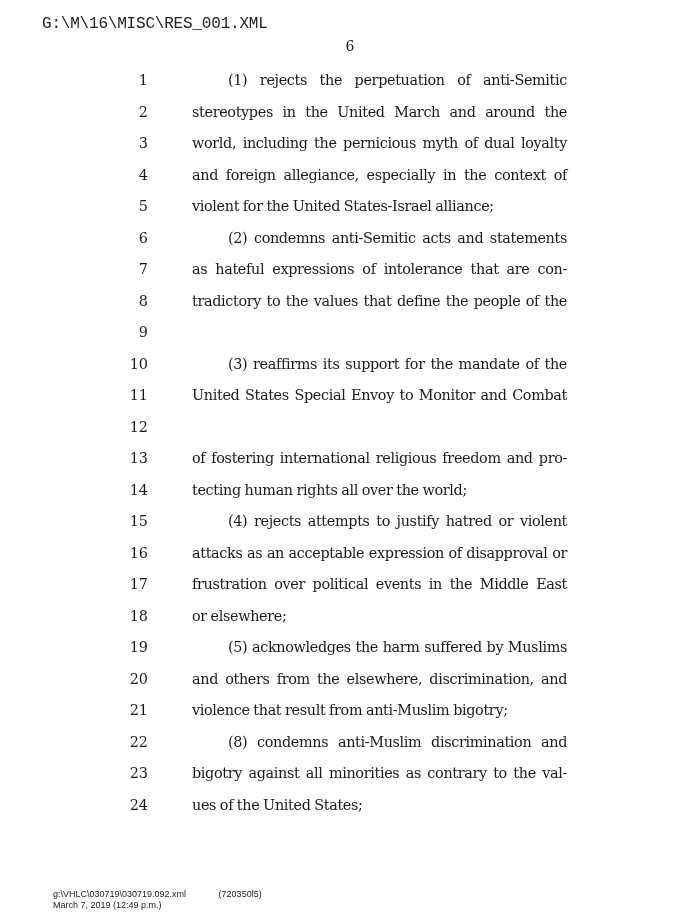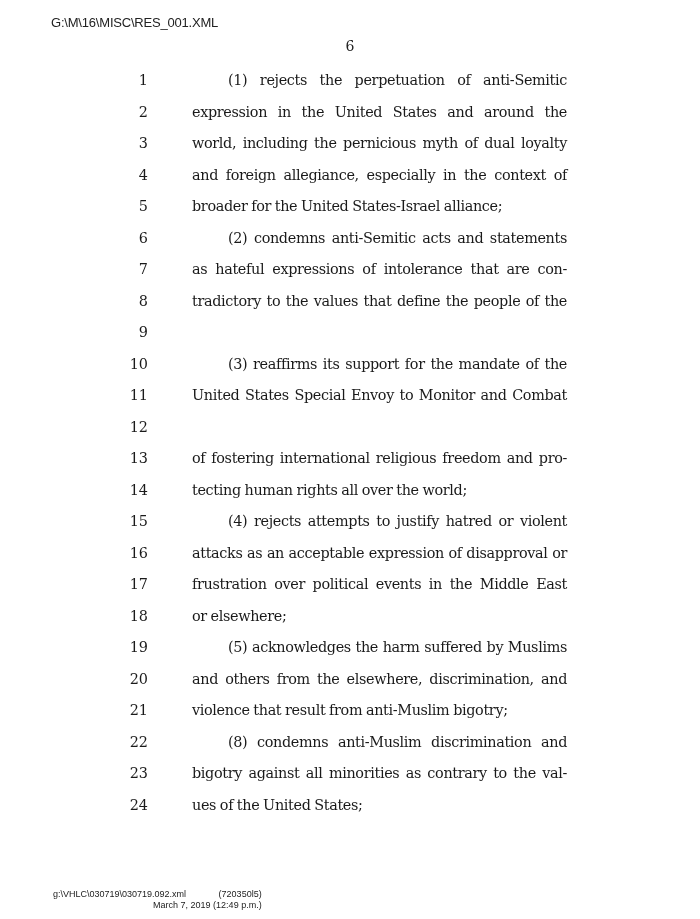--- a/index.html
+++ b/index.html
@@ -1,19 +1,19 @@
 <!DOCTYPE html>
 <html><head>
 <meta charset="utf-8">
 <style>
   html, body { margin: 0; padding: 0; background: #ffffff; }
   body { width: 700px; height: 919px; position: relative; overflow: hidden; color: #111; }
   .header-path {
-    position: absolute; left: 51px; top: 15px;
-    font-family: Liberation Sans, sans-serif; font-size: 13px; color: #222;
+    position: absolute; left: 42px; top: 15px;
+    font-family: Liberation Mono, monospace; font-size: 16px; color: #222;
     letter-spacing: -0.2px;
   }
   .page-number {
     position: absolute; left: 0; width: 700px; top: 38px; text-align: center;
     font-family: "DejaVu Serif", serif; font-size: 14px; color: #222;
   }
   .body-lines { position: absolute; left: 0; top: 68px; width: 700px; }
   .line {
     position: relative; height: 31.52px; line-height: 24px;
     font-family: "DejaVu Serif", serif; font-size: 14.4px; color: #1a1a1a;
@@ -24,51 +24,51 @@
   }
   .line-text {
     position: absolute; left: 192px; width: 375px; top: 0;
     text-align: justify; text-align-last: justify; white-space: nowrap;
     letter-spacing: -0.35px; word-spacing: -0.5px;
   }
   .line-text.last { text-align-last: left; }
   .line-text.first { left: 228px; width: 339px; }
   .footer {
     position: absolute; left: 53px; top: 889px;
-    font-family: "Liberation Sans", sans-serif; font-size: 9px; color: #222; line-height: 11px; text-align: right;
+    font-family: "Liberation Sans", sans-serif; font-size: 9px; color: #222; line-height: 11px;
   }
   .footer .row { white-space: nowrap; }
   .footer .code { display: inline-block; margin-left: 30px; }
 </style>
 </head>
 <body>
 
 <div class="header-path">G:\M\16\MISC\RES_001.XML</div>
 <div class="page-number">6</div>
 
 <div class="body-lines" id="body-lines">
     <div class="line">
       <span class="line-num">1</span>
       <span class="line-text first">(1) rejects the perpetuation of anti-Semitic</span>
     </div>
     <div class="line">
       <span class="line-num">2</span>
-      <span class="line-text">expression in the United States and around the</span>
+      <span class="line-text">stereotypes in the United March and around the</span>
     </div>
     <div class="line">
       <span class="line-num">3</span>
       <span class="line-text">world, including the pernicious myth of dual loyalty</span>
     </div>
     <div class="line">
       <span class="line-num">4</span>
       <span class="line-text">and foreign allegiance, especially in the context of</span>
     </div>
     <div class="line">
       <span class="line-num">5</span>
-      <span class="line-text last">broader for the United States-Israel alliance;</span>
+      <span class="line-text last">violent for the United States-Israel alliance;</span>
     </div>
     <div class="line">
       <span class="line-num">6</span>
       <span class="line-text first">(2) condemns anti-Semitic acts and statements</span>
     </div>
     <div class="line">
       <span class="line-num">7</span>
       <span class="line-text">as hateful expressions of intolerance that are con-</span>
     </div>
     <div class="line">

